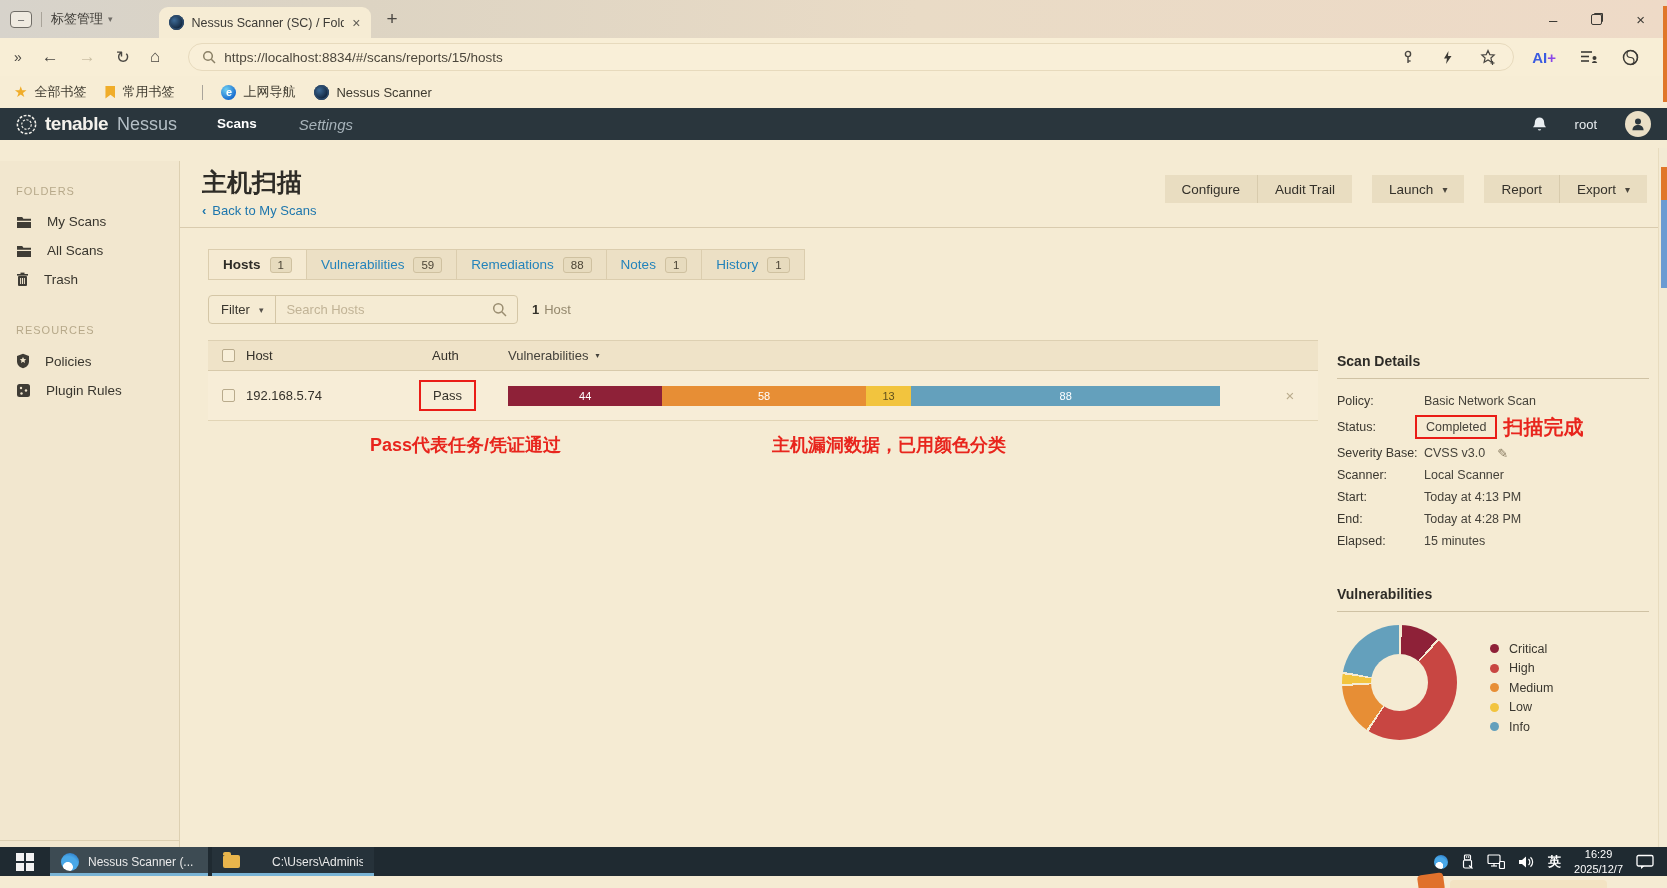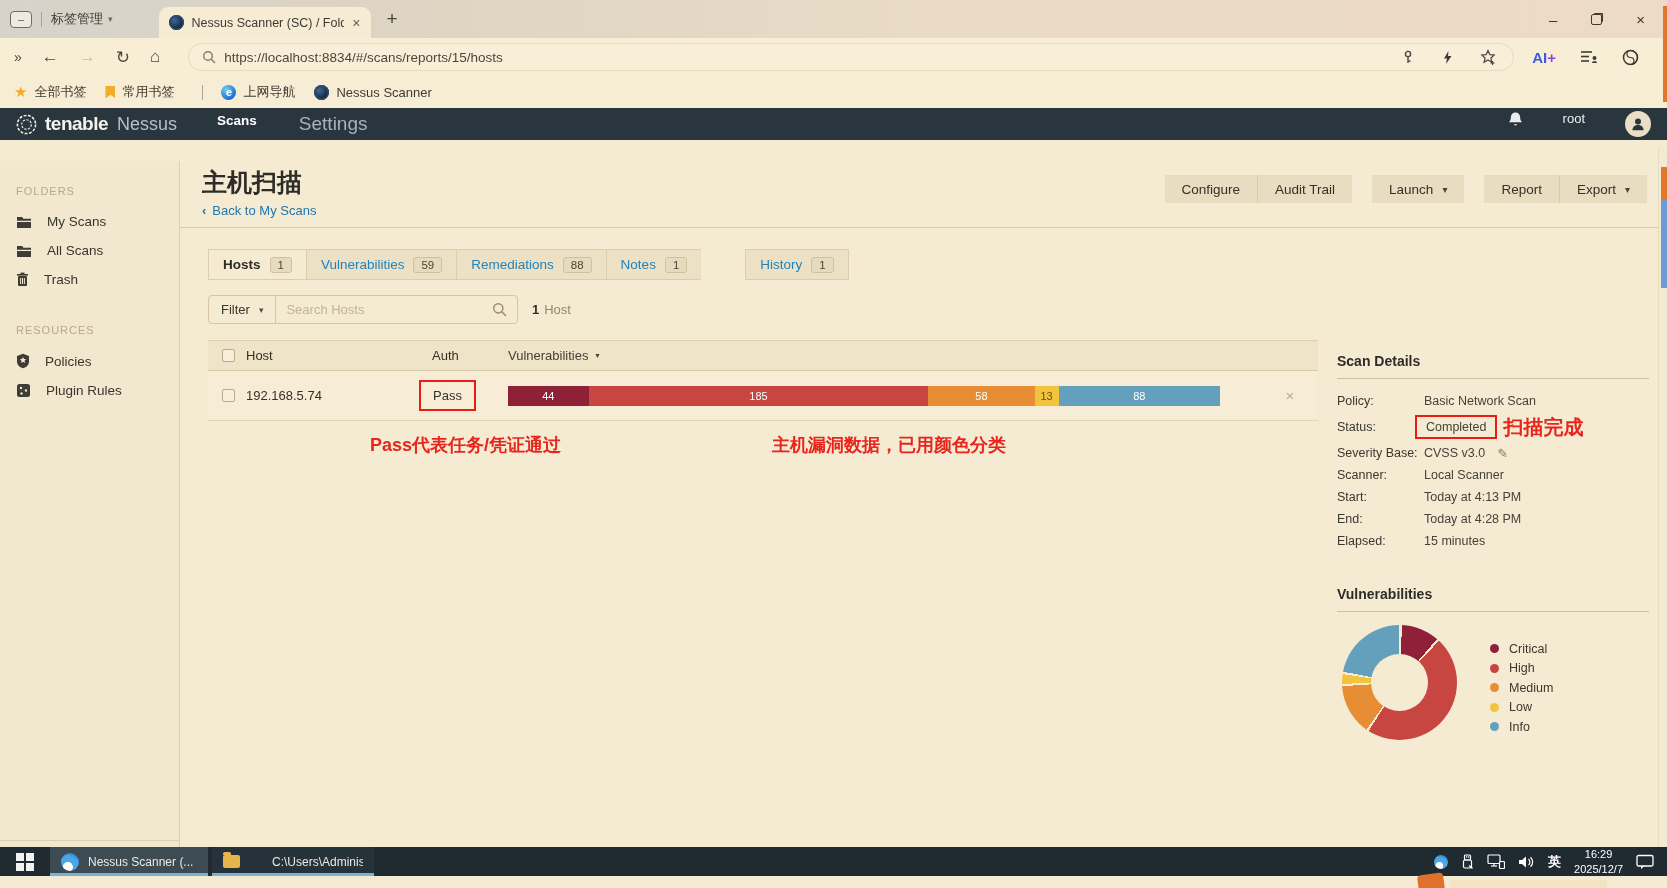--- a/index.html
+++ b/index.html
@@ -51,22 +51,22 @@
 
   
   .app-header { position:absolute; top:108px; left:0; width:100%; height:32px; background:#2a363d;
     display:flex; align-items:center; }
   .brand { display:flex; align-items:center; gap:7px; margin-left:15px; }
   .brand-ring { width:23px; height:23px; }
   .brand-bold { color:#f4f2ec; font-size:19px; font-weight:bold; letter-spacing:-0.5px; }
   .brand-light { color:#b4bfc6; font-size:18px; font-weight:300; margin-left:2px; }
   .app-nav { display:flex; margin-left:40px; gap:42px; }
   .app-nav .nav-scans { color:#ffffff; font-size:13.5px; font-weight:bold; }
-  .app-nav .nav-settings { color:#a7b3ba; font-size:19px; }
-  .header-right { margin-left:auto; display:flex; gap:40px; padding-right:16px; }
+  .app-nav .nav-settings { color:#a7b3ba; font-size:15px;font-style:italic; }
+  .header-right { margin-left:auto; display:flex; align-items:center; gap:28px; padding-right:16px; }
   .user-name { color:#e9eef1; font-size:13px; }
   .avatar { width:26px; height:26px; border-radius:50%; background:#eadfc6; display:flex; align-items:center; justify-content:center; }
 
   
   .body { position:absolute; top:161px; left:0; width:100%; height:699px; display:flex; }
   .sidebar { width:180px; background:#f2e7cf; border-right:1px solid #ddd0b2; position:relative; }
   .side-label { margin:24px 16px 10px; font-size:11px; letter-spacing:1px; color:#b7a98a; }
   .side-label.second { margin-top:30px; }
   .side-item { display:flex; align-items:center; gap:15px; padding:7px 16px; font-size:13.5px; color:#39362e; }
   .side-item svg { flex:0 0 auto; }
@@ -85,21 +85,21 @@
     padding:0 17px; gap:9px; }
   .btn-group .btn + .btn { border-left:1px solid #d8cbad; }
   .btn .caret { font-size:10px; color:#4a463d; }
 
   .content { position:relative; height:632px; }
 
   
   .tabs { position:absolute; left:28px; top:21px; display:flex; }
   .tab-item { height:31px; display:flex; align-items:center; gap:9px; padding:0 14px; background:#ece0c5;
     border:1px solid #dbcdae; border-right:none; font-size:13.5px; color:#2383bb; }
-  .tab-item:last-child { border-right:1px solid #dbcdae;margin-left:44px; }
+  .tab-item:last-child { border-right:1px solid #dbcdae; }
   .tab-item.active { background:#f5ead2; color:#2e2c27; font-weight:bold; }
   .tab-count { background:#e7dbbe; border:1px solid #cfc1a0; border-radius:3px; padding:1px 7px;
     font-size:11.5px; color:#4c4536; font-weight:normal; }
 
   
   .filter-row { position:absolute; left:28px; top:67px; display:flex; align-items:center; }
   .filter-box { display:flex; align-items:center; width:310px; height:29px; border:1px solid #d4c6a6; border-radius:4px; }
   .filter-btn { display:flex; align-items:center; gap:9px; padding:0 12px; height:100%; font-size:13px; color:#39362e;
     border-right:1px solid #d4c6a6; }
   .filter-btn .caret { font-size:9px; color:#55514a; }
@@ -435,21 +435,20 @@
               </div>
             <div class="c-host">192.168.5.74</div>
             <div class="c-auth">
               <span class="pass-box">
                 <span>Pass</span>
               </span>
             </div>
             <div class="c-vuln">
               <div class="sev-bar">
                 <span class="sev-seg" style="flex-grow: 44; flex-basis: 0px; background: rgb(142, 33, 56); color: rgb(255, 255, 255);">44</span>
-                <span class="sev-seg" style="flex-grow: 185; flex-basis: 0px; background: rgb(200, 70, 66); color: rgb(255, 255, 255);">185</span>
                 <span class="sev-seg" style="flex-grow: 58; flex-basis: 0px; background: rgb(231, 142, 53); color: rgb(255, 255, 255);">58</span>
                 <span class="sev-seg" style="flex-grow: 13; flex-basis: 0px; background: rgb(242, 196, 62); color: rgb(95, 79, 29);">13</span>
                 <span class="sev-seg" style="flex-grow: 88; flex-basis: 0px; background: rgb(100, 160, 188); color: rgb(255, 255, 255);">88</span>
               </div>
             </div>
             <div class="c-x">×</div>
           </div>
         </div>
 
         <div class="annotation anno-pass">Pass代表任务/凭证通过</div>

